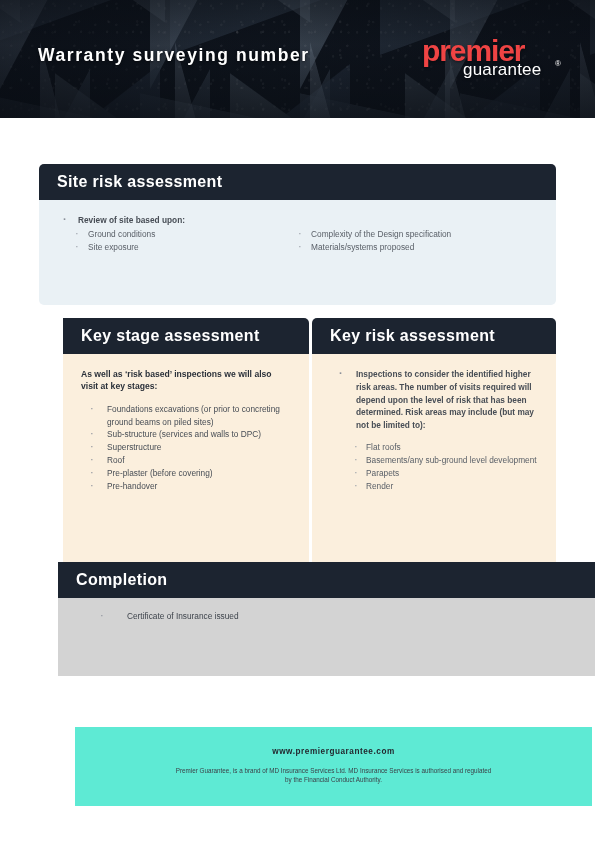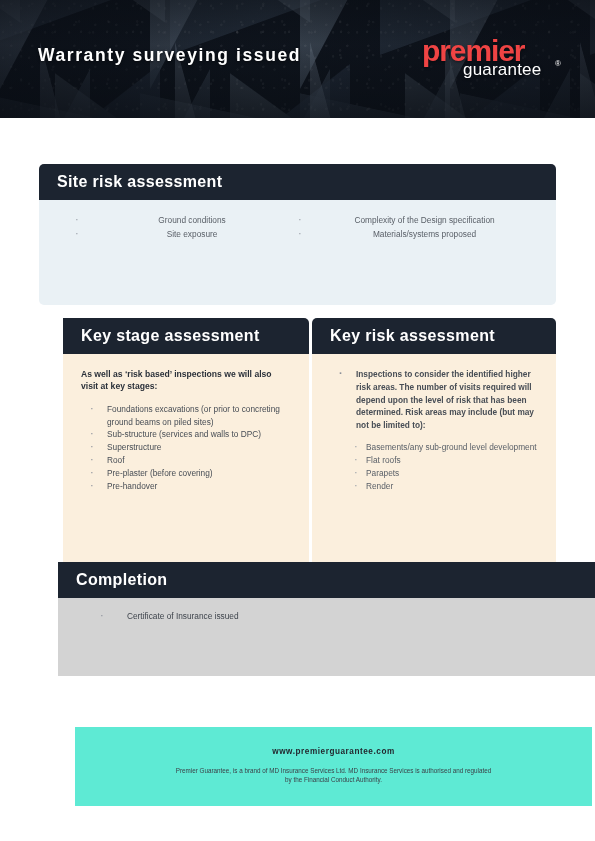--- a/index.html
+++ b/index.html
@@ -172,21 +172,20 @@
   li.bold-item {
     font-weight: 700;
     color: #2b313a;
     font-size: 8.4px;
   }
   li.bold-item::before { color: #6d737c; }
 
   
   .sub-cols {
     display: flex;
-    text-align: center;
   }
   .sub-col-left  { width: 247px; }
   .sub-col-right { width: 250px; }
   ul.sublist {
     list-style: none;
     margin: 0;
     padding: 0;
   }
   ul.sublist > li {
     position: relative;
@@ -276,33 +275,36 @@
 </head>
 <body>
 
 <div class="header">
   <div class="header-bg">
     <div class="stone-layer-1"></div>
     <div class="stone-layer-2"></div>
     <div class="stone-grain"></div>
     <div class="stone-shade"></div>
   </div>
-  <div class="header-title">Warranty surveying issued</div>
+  <div class="header-title">Warranty surveying number</div>
   <div class="logo">
     <div class="logo-premier">premier</div>
     <div class="logo-guarantee">guarantee</div>
     <div class="logo-reg">®</div>
   </div>
 </div>
 
 <div class="panel" id="panel-site">
   <div class="panel-head">
     <span class="panel-head-title">Site risk assessment</span>
   </div>
   <div class="panel-body">
+    <ul class="blist">
+      <li class="bold-item">Review of site based upon:</li>
+    </ul>
     <div class="sub-cols">
       <div class="sub-col-left">
         <ul class="sublist">
           <li>Ground conditions</li>
           <li>Site exposure</li>
         </ul>
       </div>
       <div class="sub-col-right">
         <ul class="sublist">
           <li>Complexity of the Design specification</li>
@@ -332,22 +334,22 @@
 
 <div class="panel" id="panel-risk">
   <div class="panel-head">
     <span class="panel-head-title">Key risk assessment</span>
   </div>
   <div class="panel-body">
     <ul class="blist">
       <li class="bold-item">Inspections to consider the identified higher risk areas. The number of visits required will depend upon the level of risk that has been determined. Risk areas may include (but may not be limited to):</li>
     </ul>
     <ul class="sublist">
+      <li>Flat roofs</li>
       <li>Basements/any sub-ground level development</li>
-      <li>Flat roofs</li>
       <li>Parapets</li>
       <li>Render</li>
     </ul>
   </div>
 </div>
 
 <div class="panel" id="panel-completion">
   <div class="panel-head">
     <span class="panel-head-title">Completion</span>
   </div>

